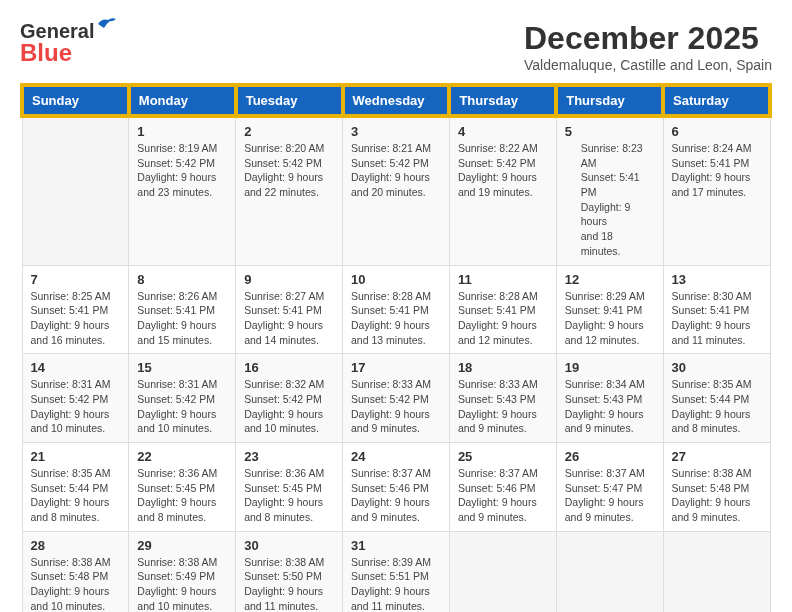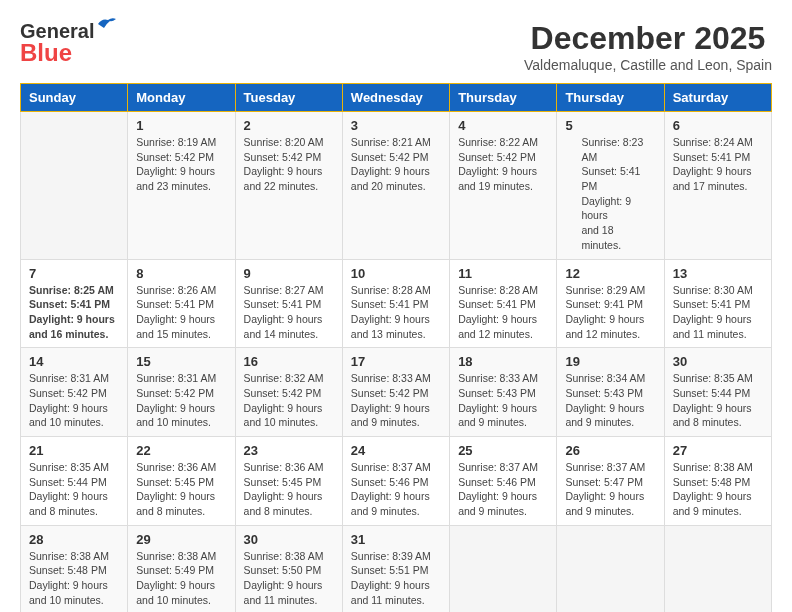--- a/index.html
+++ b/index.html
@@ -15,21 +15,21 @@
       justify-content: space-between;
       align-items: flex-start;
       margin-bottom: 10px;
     }
     .logo {
       display: flex;
       flex-direction: column;
       align-items: flex-start;
     }
     .title-block {
-      text-align: center;
+      text-align: left;
     }
     .month-title {
       font-size: 32px;
       font-weight: bold;
       color: #333;
     }
     .location {
       font-size: 14px;
       color: #555;
     }
@@ -38,21 +38,21 @@
       border-collapse: collapse;
       border: 1px solid #ccc;
     }
     thead tr th {
       background-color: #1565c0;
       color: #fff;
       text-align: left;
       padding: 6px 8px;
       font-size: 13px;
       font-weight: bold;
-      border: 1px solid #eab308;
+      border: 4px solid #eab308;
     }
     tbody tr td {
       vertical-align: top;
       padding: 6px 8px;
       font-size: 11px;
       color: #333;
       border: 1px solid #ddd;
       width: calc(100% / 7);
       height: 80px;
     }
@@ -150,21 +150,21 @@
           <span class="day-number">6</span>
           <div class="day-info" style="white-space: pre-line;">Sunrise: 8:24 AM
 Sunset: 5:41 PM
 Daylight: 9 hours
 and 17 minutes.</div>
         </td>
       </tr>
       <tr>
         <td>
           <span class="day-number">7</span>
-          <div class="day-info" style="white-space: pre-line; font-weight: bold;">Sunrise: 8:25 AM
+          <div class="day-info" style="white-space: pre-line;">Sunrise: 8:25 AM
 Sunset: 5:41 PM
 Daylight: 9 hours
 and 16 minutes.</div>
         </td>
         <td>
           <span class="day-number">8</span>
           <div class="day-info" style="white-space: pre-line;">Sunrise: 8:26 AM
 Sunset: 5:41 PM
 Daylight: 9 hours
 and 15 minutes.</div>

